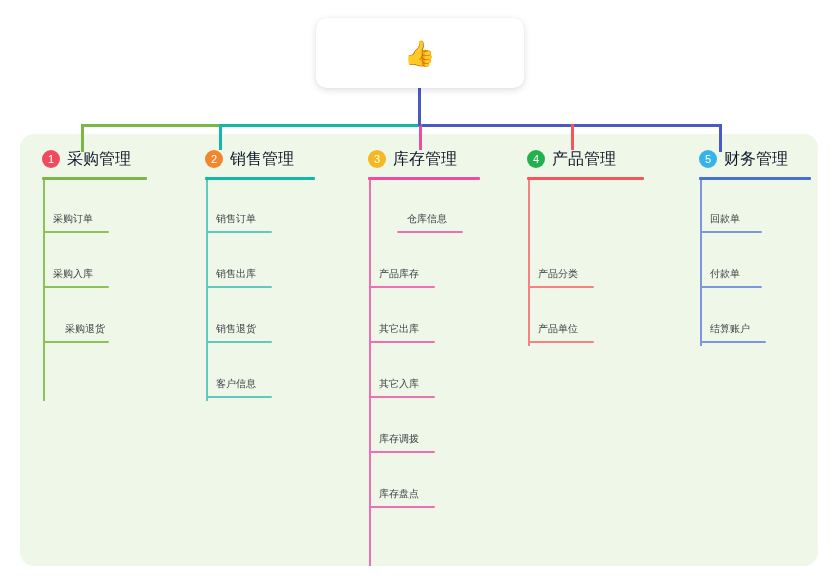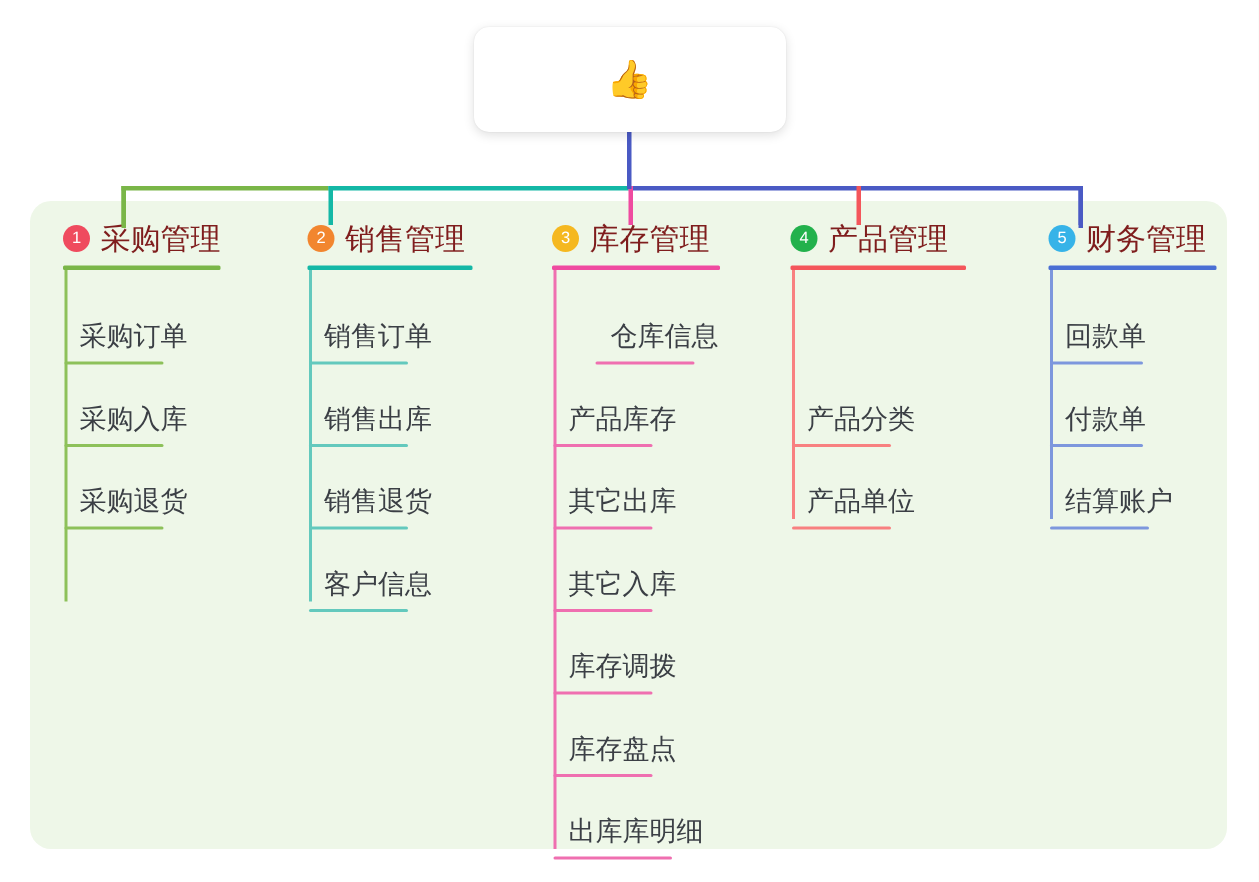--- a/index.html
+++ b/index.html
@@ -70,30 +70,30 @@
   
   .columns { position: absolute; left: 0; top: 0; width: 839px; height: 588px; z-index: 2; }
   .column { position: absolute; top: 146px; }
 
   .col-head { position: relative; height: 26px; display: flex; align-items: center; gap: 7px; }
   .badge {
     width: 18px; height: 18px; border-radius: 50%;
     color: #ffffff; font-size: 11px; line-height: 18px;
     text-align: center; flex: 0 0 auto; font-weight: normal;
   }
-  .col-title { font-size: 20px; color: #7f1d1d; white-space: nowrap; }
+  .col-title { font-size: 16px; color: #0f172a; white-space: nowrap; }
   .head-rule { height: 3px; margin-top: 5px; border-radius: 1px; }
 
   
   .spine { position: absolute; top: 180px; width: 2px; }
 
   
   .leaf {
     position: absolute;
-    font-size: 18px; color: #3b3f45;
+    font-size: 10px; color: #3b3f45;
     white-space: nowrap;
   }
   .leaf-text { display: block; padding: 0 4px 5px 10px; }
   .leaf-rule { height: 2px; border-radius: 1px; }
 </style>
 </head>
 <body>
 
 <div id="stage">
 
@@ -181,24 +181,20 @@
         <span class="leaf-text">其它入库</span>
         <div class="leaf-rule" style="background: rgb(239, 111, 176); width: 66px;"></div>
       </div>
       <div class="leaf" style="left: 369px; top: 432px;">
         <span class="leaf-text">库存调拨</span>
         <div class="leaf-rule" style="background: rgb(239, 111, 176); width: 66px;"></div>
       </div>
       <div class="leaf" style="left: 369px; top: 487px;">
         <span class="leaf-text">库存盘点</span>
         <div class="leaf-rule" style="background: rgb(239, 111, 176); width: 66px;"></div>
-      </div>
-      <div class="leaf" style="left: 369px; top: 542px;">
-        <span class="leaf-text">出库库明细</span>
-        <div class="leaf-rule" style="background: rgb(239, 111, 176); width: 79px;"></div>
       </div>
       <div class="column" style="left: 527px;">
         <div class="col-head">
           <span class="badge" style="background: rgb(34, 177, 76);">4</span>
           <span class="col-title">产品管理</span>
         </div>
         <div class="head-rule" style="width: 117px; background: rgb(244, 86, 91);"></div>
       </div>
       <div class="spine" style="left: 528px; top: 180px; height: 166px; background: rgb(248, 128, 128);"></div>
       <div class="leaf" style="left: 528px; top: 267px;">

